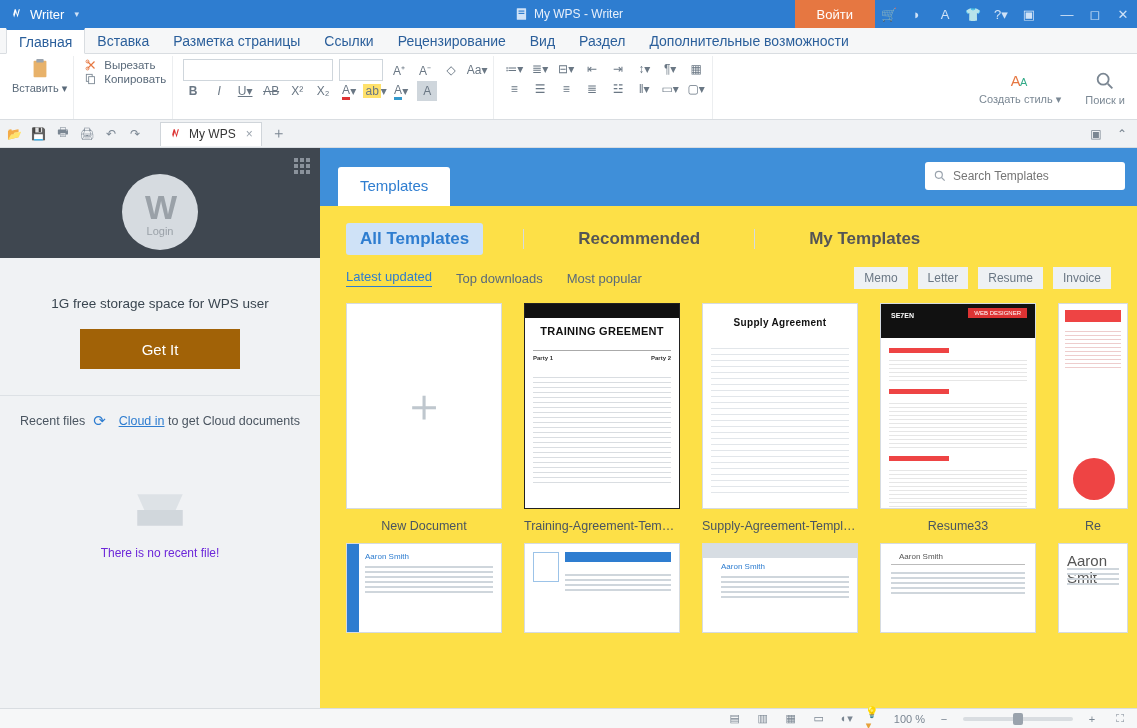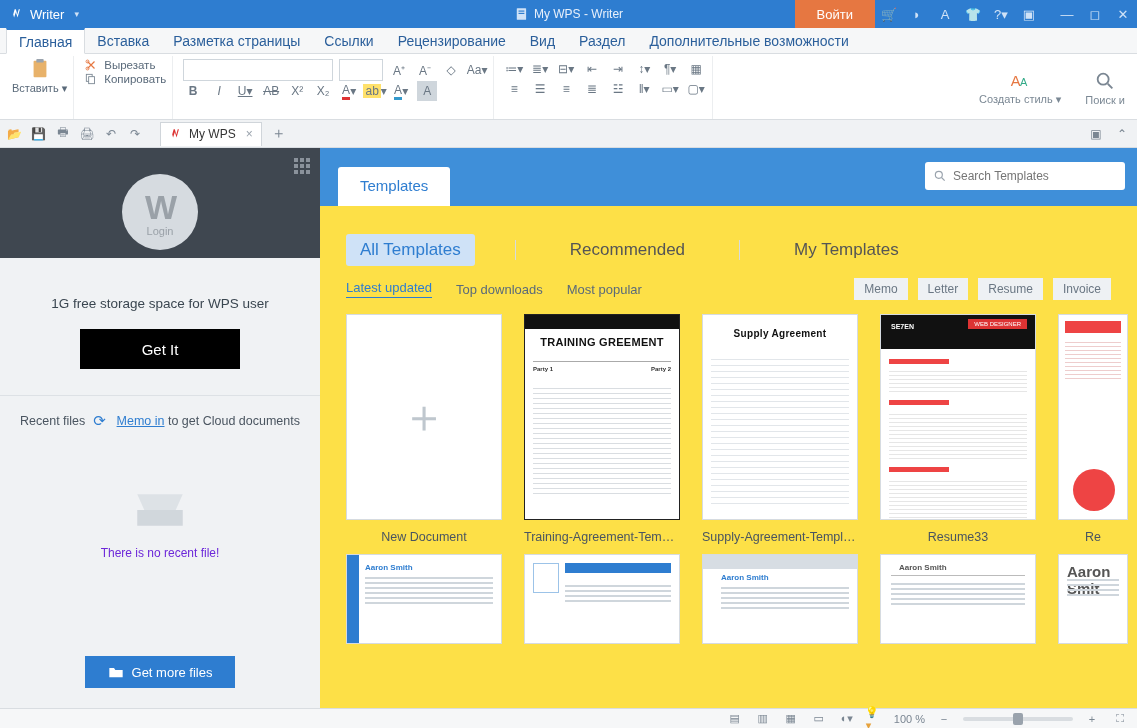--- a/index.html
+++ b/index.html
@@ -48,37 +48,37 @@
 
 .main { display: flex; height: calc(728px - 28px - 26px - 66px - 28px - 20px); }
 .sidebar { width: 320px; background: #f0f2f4; display: flex; flex-direction: column; }
 .sb-top { height: 110px; background: #3f4750; position: relative; }
 .sb-avatar { position: absolute; left: 50%; top: 26px; transform: translateX(-50%); width: 76px; height: 76px; border-radius: 50%; background: #d6dbe0; display: flex; flex-direction: column; align-items: center; justify-content: center; color: #9aa1a8; }
 .sb-avatar .w { font-size: 34px; font-weight: 600; letter-spacing: -2px; }
 .sb-avatar .lg { font-size: 11px; margin-top: -2px; }
 .sb-grid { position: absolute; right: 10px; top: 10px; width: 16px; height: 16px; display: grid; grid-template-columns: repeat(3,4px); grid-template-rows: repeat(3,4px); gap: 2px; }
 .sb-grid span { background: #8a929b; }
 .sb-storage { text-align: center; padding: 38px 16px 12px; color: #3a4650; font-size: 13.5px; }
-.sb-getit { margin: 6px auto 0; width: 160px; height: 40px; background: #000000; color: #fff; display: flex; align-items: center; justify-content: center; font-size: 15px; }
+.sb-getit { margin: 6px auto 0; width: 160px; height: 40px; background: #a16207; color: #fff; display: flex; align-items: center; justify-content: center; font-size: 15px; }
 .sb-sep { height: 1px; background: #dde1e5; margin: 26px 0 16px; }
 .sb-recent { padding: 0 20px; font-size: 12.5px; color: #4a5560; display: flex; align-items: center; gap: 8px; }
 .sb-recent .rot { color: #2e7dd0; font-size: 15px; }
 .sb-signin { margin-left: auto; font-size: 12.5px; }
 .sb-signin a { color: #2e7dd0; text-decoration: underline; }
 .sb-empty { flex: 1; display: flex; flex-direction: column; align-items: center; justify-content: flex-start; padding-top: 60px; color: #6d28d9; }
 .sb-empty svg { width: 56px; height: 40px; margin-bottom: 16px; opacity: .55; }
 .sb-getmore { margin: 0 auto 20px; width: 150px; height: 32px; background: #2e7dd0; color: #fff; display: flex; align-items: center; justify-content: center; gap: 8px; font-size: 13px; }
 
 .content { flex: 1; display: flex; flex-direction: column; background: #fde047; overflow: hidden; }
 .blueband { height: 58px; background: #3f8fd9; display: flex; align-items: flex-end; padding-left: 18px; position: relative; }
 .tab-templates { background: #fff; color: #2e7dd0; padding: 10px 22px 12px; font-size: 15px; border-radius: 3px 3px 0 0; }
 .searchwrap { position: absolute; right: 12px; top: 14px; width: 200px; height: 28px; background: #fff; border-radius: 3px; display: flex; align-items: center; padding: 0 8px; gap: 6px; color: #9aa3ad; }
 .searchwrap input { border: none; outline: none; flex: 1; font-size: 12px; color: #555; }
 
-.filtersA { display: flex; align-items: center; gap: 40px; padding: 28px 26px 8px; }
+.filtersA { display: flex; align-items: center; gap: 40px; padding: 17px 26px 8px; font-weight: bold; }
 .filtersA .pill { font-size: 17px; color: #555; padding: 6px 14px; }
 .filtersA .pill.active { background: #cfe2f7; color: #2e7dd0; border-radius: 3px; }
 .filtersA .sep { width: 1px; height: 20px; background: #d6dbe0; }
 
 .filtersB { display: flex; align-items: center; padding: 4px 26px 14px; gap: 24px; font-size: 13px; }
 .filtersB .lnk { color: #5a6a7a; }
 .filtersB .lnk.active { color: #2e7dd0; border-bottom: 1px solid #2e7dd0; padding-bottom: 2px; }
 .filtersB .right { margin-left: auto; display: flex; gap: 10px; }
 .filtersB .chip { background: #eef1f4; color: #6a7784; padding: 4px 10px; font-size: 12px; }
 
@@ -94,21 +94,21 @@
 .thumb .doc-title { font-size: 11px; font-weight: 700; text-align: center; color: #111; letter-spacing: .3px; }
 .thumb .resume-red { position: absolute; inset: 0; }
 .rr-header { height: 34px; background: #111; }
 .rr-tag { position: absolute; right: 8px; top: 4px; background: #d33; color: #fff; font-size: 6px; padding: 2px 6px; }
 .rr-name { position: absolute; left: 10px; top: 8px; color: #fff; font-size: 7px; font-weight: 700; }
 .rr-block { height: 8px; margin: 4px 8px; background: #eee; }
 .rr-red { background: #e44; }
 
 .thumb2-row .thumb { height: 90px; border: 1px solid #d6dbe0; }
 .thumb2-left { position: absolute; left: 0; top: 0; bottom: 0; width: 12px; background: #2e7dd0; }
-.aaron { position: absolute; left: 18px; top: 8px; font-size: 8px; font-weight: 700; color: #2e7dd0; }
+.aaron { position: absolute; left: 18px; top: 8px; font-size: 8px; font-weight: 400; color: #2e7dd0; }
 .aaron.gray { color: #555; }
 .lines { position: absolute; left: 18px; top: 22px; right: 8px; display: flex; flex-direction: column; gap: 3px; }
 .lines span { height: 2px; background: #cfd6dc; }
 
 
 .status { height: 20px; background: #f6f7f8; border-top: 1px solid #d9dde1; display: flex; align-items: center; padding: 0 8px; gap: 10px; color: #7a8692; font-size: 11px; }
 .status .sp { flex: 1; }
 .status .zoom-track { width: 110px; height: 4px; background: #d9dde1; position: relative; border-radius: 2px; }
 .status .zoom-thumb { position: absolute; left: 50%; top: -4px; width: 10px; height: 12px; background: #9aa3ad; border-radius: 2px; transform: translateX(-50%); }
 .status .sicon { width: 18px; height: 18px; display: flex; align-items: center; justify-content: center; }
@@ -318,35 +318,29 @@
     </div>
     <div class="sb-storage">1G free storage space for WPS user</div>
     <div class="sb-getit">
         <span>Get It</span>
       </div>
     <div class="sb-sep"></div>
     <div class="sb-recent">
       <span>Recent files</span>
       <span class="rot">⟳</span>
       <span class="sb-signin">
-        <a>Memo in</a><span> to get Cloud documents</span>
+        <a>Cloud in</a><span> to get Cloud documents</span>
       </span>
     </div>
     <div class="sb-empty">
       <svg viewBox="0 0 64 44">
           <path d="M6 4h52l-8 18H14z" fill="#cfd6dc"></path>
           <rect x="6" y="22" width="52" height="18" fill="#b9c1c9"></rect>
         </svg>
       <div>There is no recent file!</div>
-    </div>
-    <div class="sb-getmore">
-      <svg width="16" height="14" viewBox="0 0 24 20">
-          <path fill="#fff" d="M2 4h7l2 3h11v11H2z"></path>
-        </svg>
-      <span>Get more files</span>
     </div>
   </div>
 
   <div class="content">
     <div class="blueband">
       <div class="tab-templates"><span>Templates</span></div>
       <div class="searchwrap">
         <svg width="14" height="14" viewBox="0 0 24 24">
             <circle cx="10" cy="10" r="6" fill="none" stroke="#9aa3ad" stroke-width="2"></circle>
             <path d="M15 15l5 5" stroke="#9aa3ad" stroke-width="2"></path>

